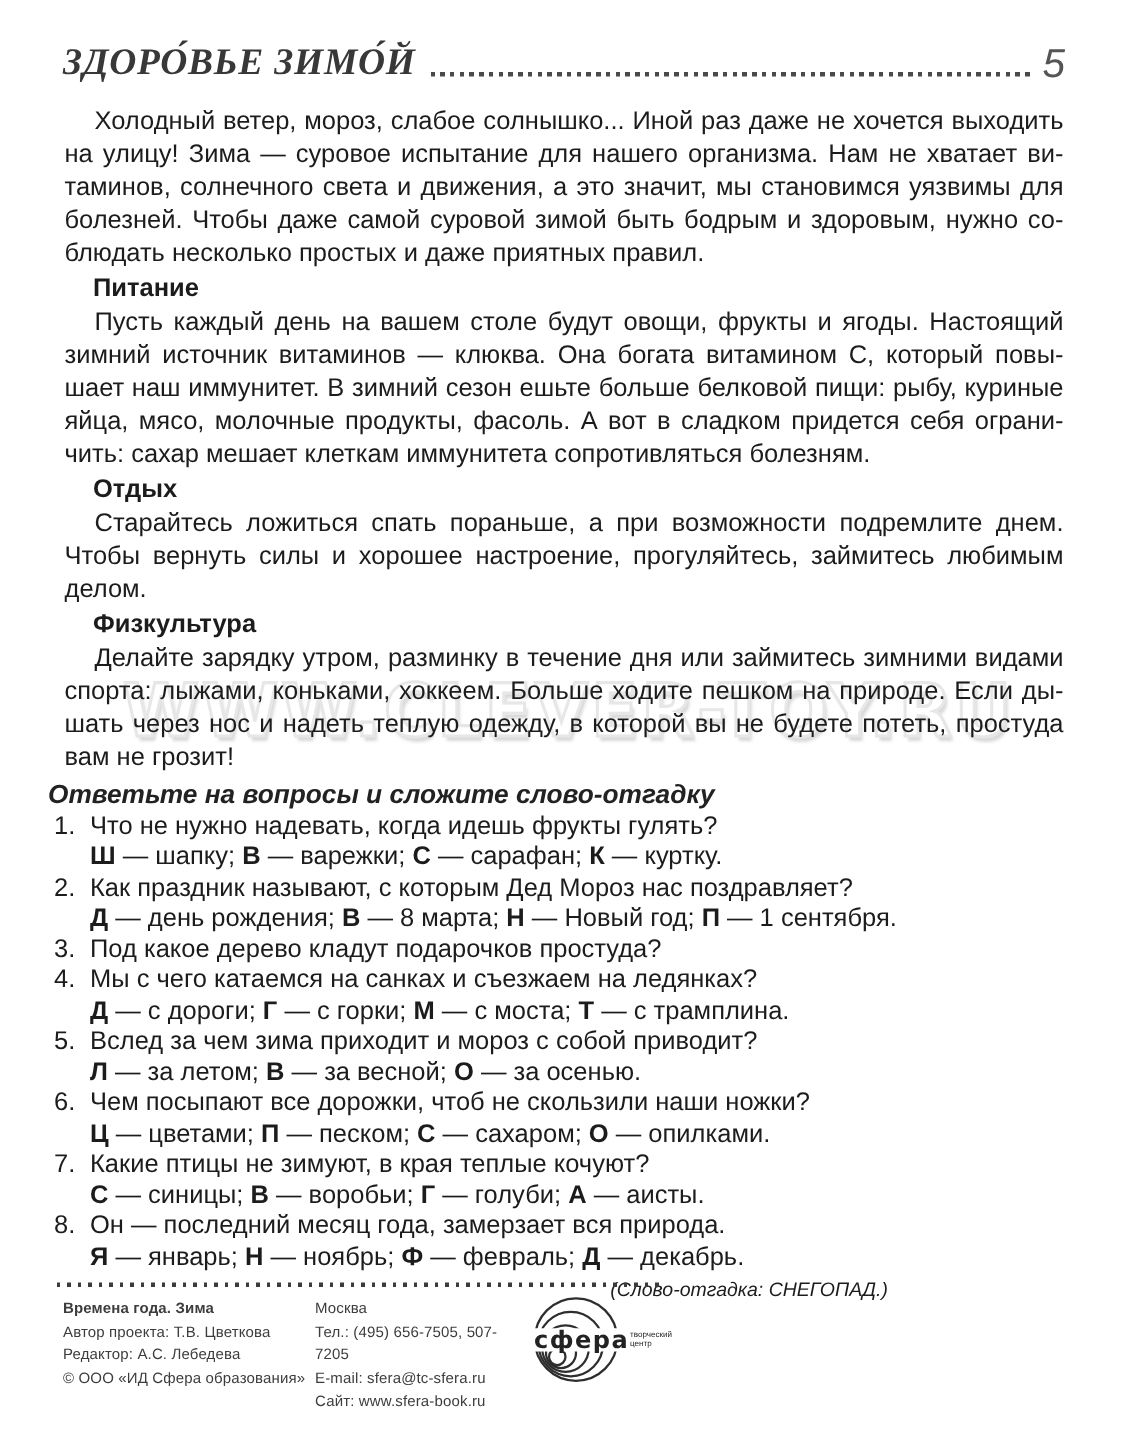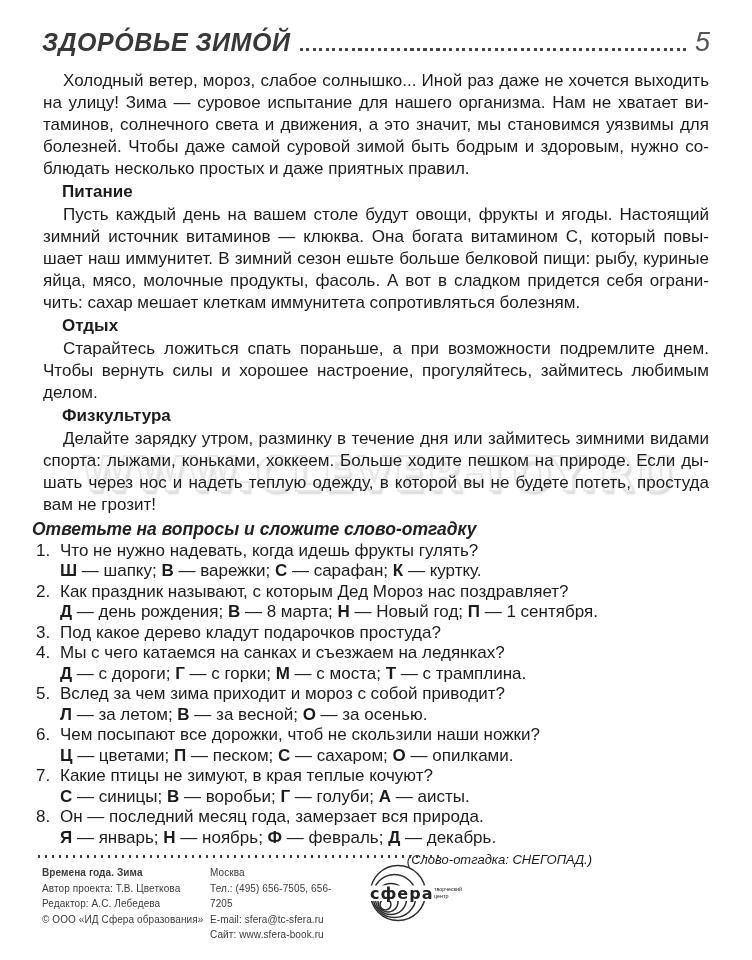--- a/index.html
+++ b/index.html
@@ -16,21 +16,21 @@
     color:#ffffff;
     -webkit-text-stroke:2px #e7e7e7;
     text-shadow:2px 3px 2px rgba(120,120,120,0.28);
     transform:scaleY(1.06);
   }
   
   .content { position:relative; z-index:1; padding:28px 42px 0 42px; }
   .pagehead { display:flex; align-items:flex-end; margin-bottom:13px; }
   .title {
     margin:0; font-size:25px; font-weight:bold; font-style:italic;
-    color:#383838; letter-spacing:0.5px; white-space:nowrap; line-height:1.15;
+    color:#383838; letter-spacing:0.5px; white-space:nowrap; line-height:1.15;font-family:Liberation Serif, serif;
   }
   .leader {
     flex:1; height:3px; margin:0 8px 6px 10px;
     background-image:repeating-linear-gradient(90deg,#4a4a4a 0 3px,transparent 3px 6.5px);
   }
   .pagenum { font-size:27px; font-style:italic; color:#555; line-height:1; padding-bottom:1px; }
 
   p.body { margin:1px; font-size:17px; line-height:22px; text-align:justify; text-indent:20px; }
   h2.sec { margin:0; font-size:17px; line-height:22px; font-weight:bold; padding-left:20px; }
 
@@ -52,21 +52,21 @@
   .footer { position:absolute; left:0; right:0; top:855px; z-index:1; padding:0 42px; }
   .fsep {
     width:402px; height:3px; margin:0 0 7px -4px;
     background-image:repeating-linear-gradient(90deg,#3c3c3c 0 2.2px,transparent 2.2px 7px);
   }
   .fcols { display:flex; align-items:flex-start; }
   .fcol { font-size:10px; line-height:15.5px; color:#3d3d3d; letter-spacing:0.1px; }
   .fcol1 { width:168px; }
   .fcol2 { width:142px; }
   .fbold { font-weight:bold; }
-  .flogo { margin-left:16px; margin-top:-3px; }
+  .flogo { margin-left:2px; margin-top:-3px; }
 </style>
 </head>
 <body>
 
 <div class="page">
 
   <div class="watermark">WWW.CLEVER-TOY.RU</div>
 
   <div class="content">
 
@@ -161,21 +161,21 @@
     <div class="fsep"></div>
     <div class="fcols">
       <div class="fcol fcol1">
         <div class="fbold">Времена года. Зима</div>
         <div>Автор проекта: Т.В. Цветкова</div>
         <div>Редактор: А.С. Лебедева</div>
         <div>© ООО «ИД Сфера образования»</div>
       </div>
       <div class="fcol fcol2">
         <div>Москва</div>
-        <div>Тел.: (495) 656-7505, 656-7205</div>
+        <div>Тел.: (495) 656-7505, 507-7205</div>
         <div>E-mail: sfera@tc-sfera.ru</div>
         <div>Сайт: www.sfera-book.ru</div>
       </div>
       <div class="flogo">
         <svg width="104" height="62" viewBox="0 0 104 62">
           <g fill="none" stroke="#2e2e2e" stroke-width="1.5">
             <circle cx="30" cy="31" r="27.5"></circle>
             <circle cx="26.5" cy="34" r="21.5"></circle>
             <circle cx="23" cy="37" r="15.5"></circle>
             <circle cx="20" cy="40" r="10"></circle>

